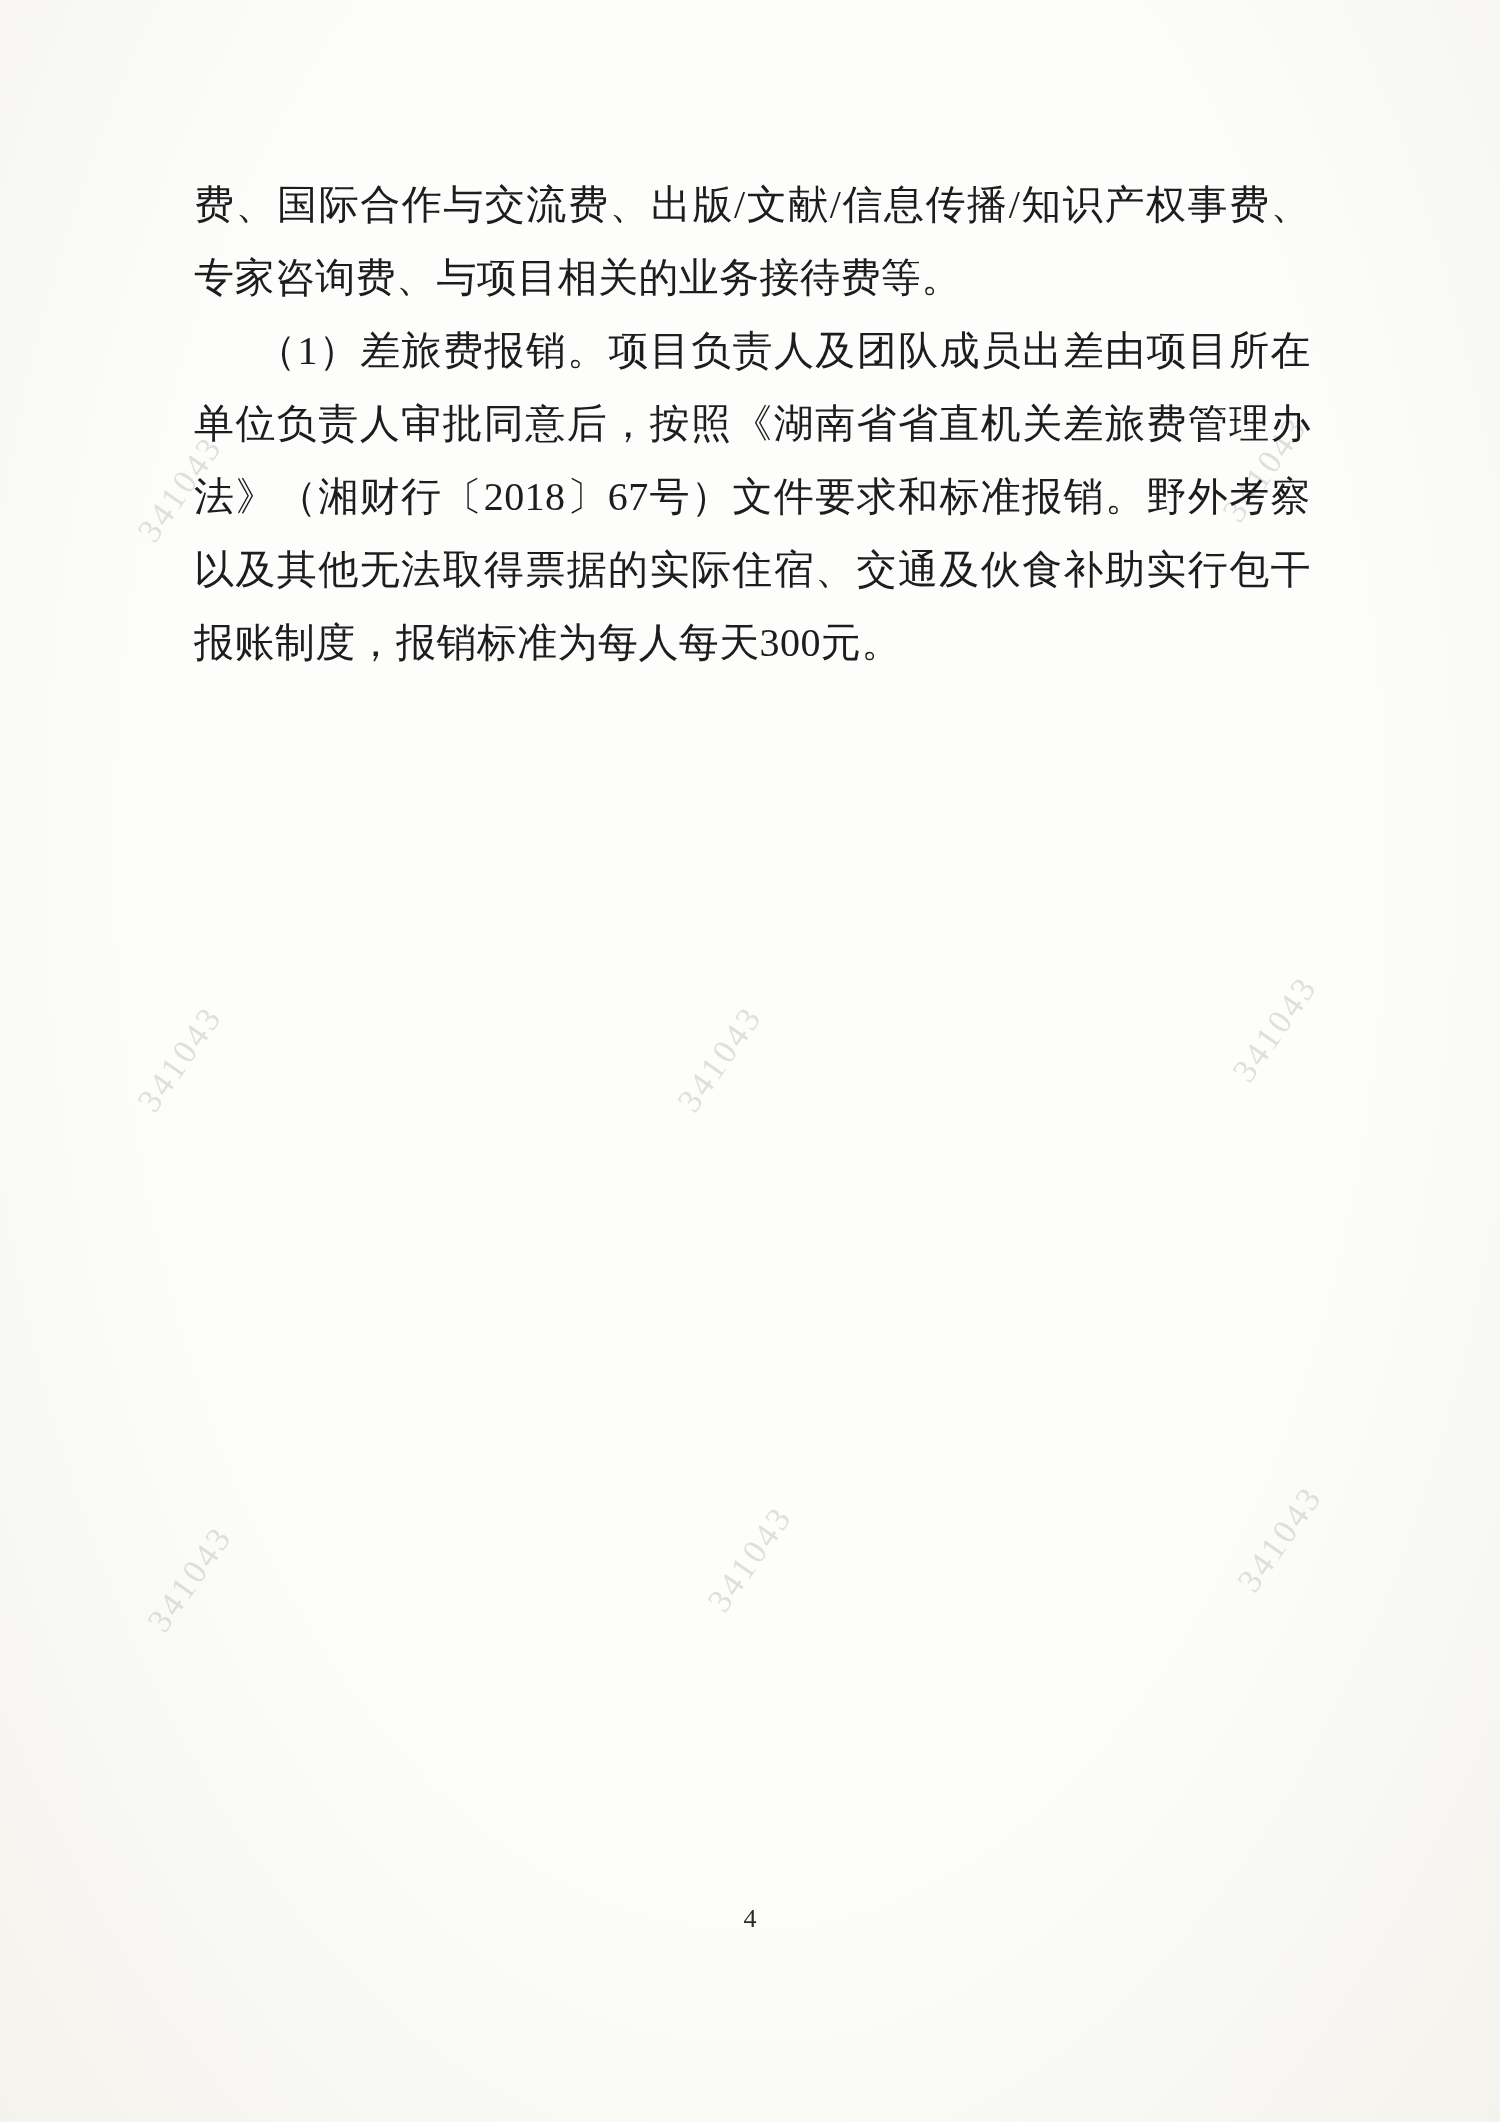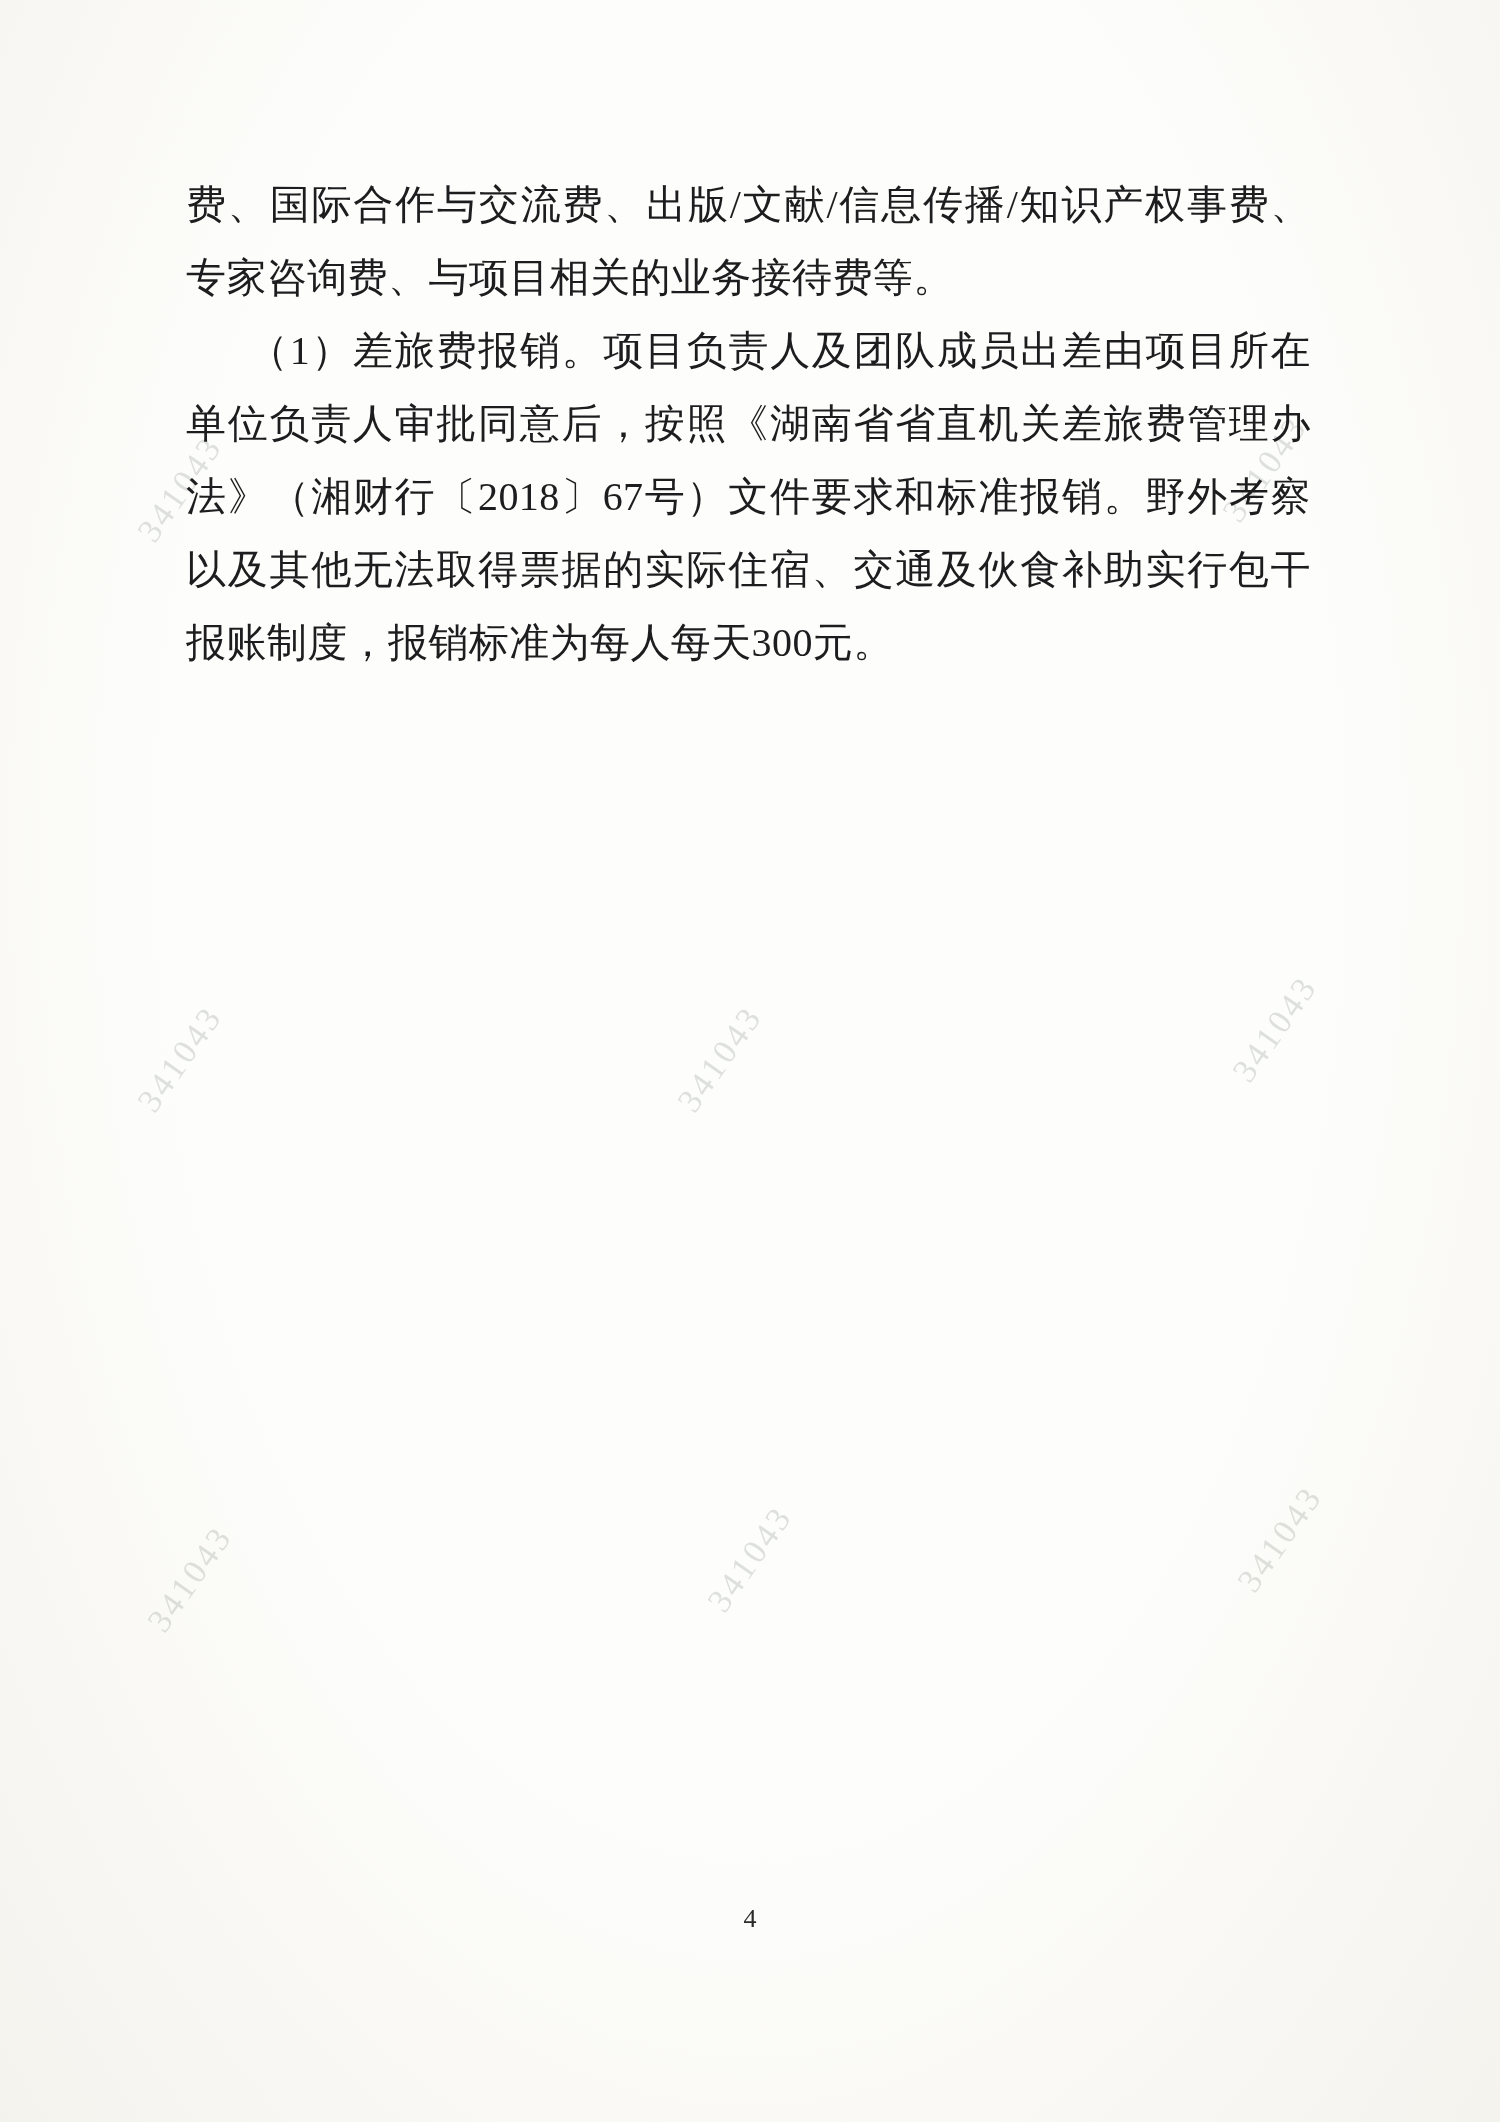--- a/index.html
+++ b/index.html
@@ -23,21 +23,21 @@
       radial-gradient(ellipse at 50% 40%, rgba(255,255,255,0) 55%, rgba(236,234,226,0.55) 100%);
     pointer-events: none;
   }
   .content {
     position: absolute;
     left: 186px;
     top: 168px;
     width: 1125px;
   }
   p.para {
-    margin: 0 0 0 0;
+    margin: 0 0 0 8px;
     font-size: 40px;
     line-height: 73px;
     color: #1d1d1f;
     text-align: justify;
     text-justify: inter-character;
     letter-spacing: 0.4px;
     font-family: "Liberation Serif", "DejaVu Serif", serif;
   }
   p.indent {
     text-indent: 62px;

